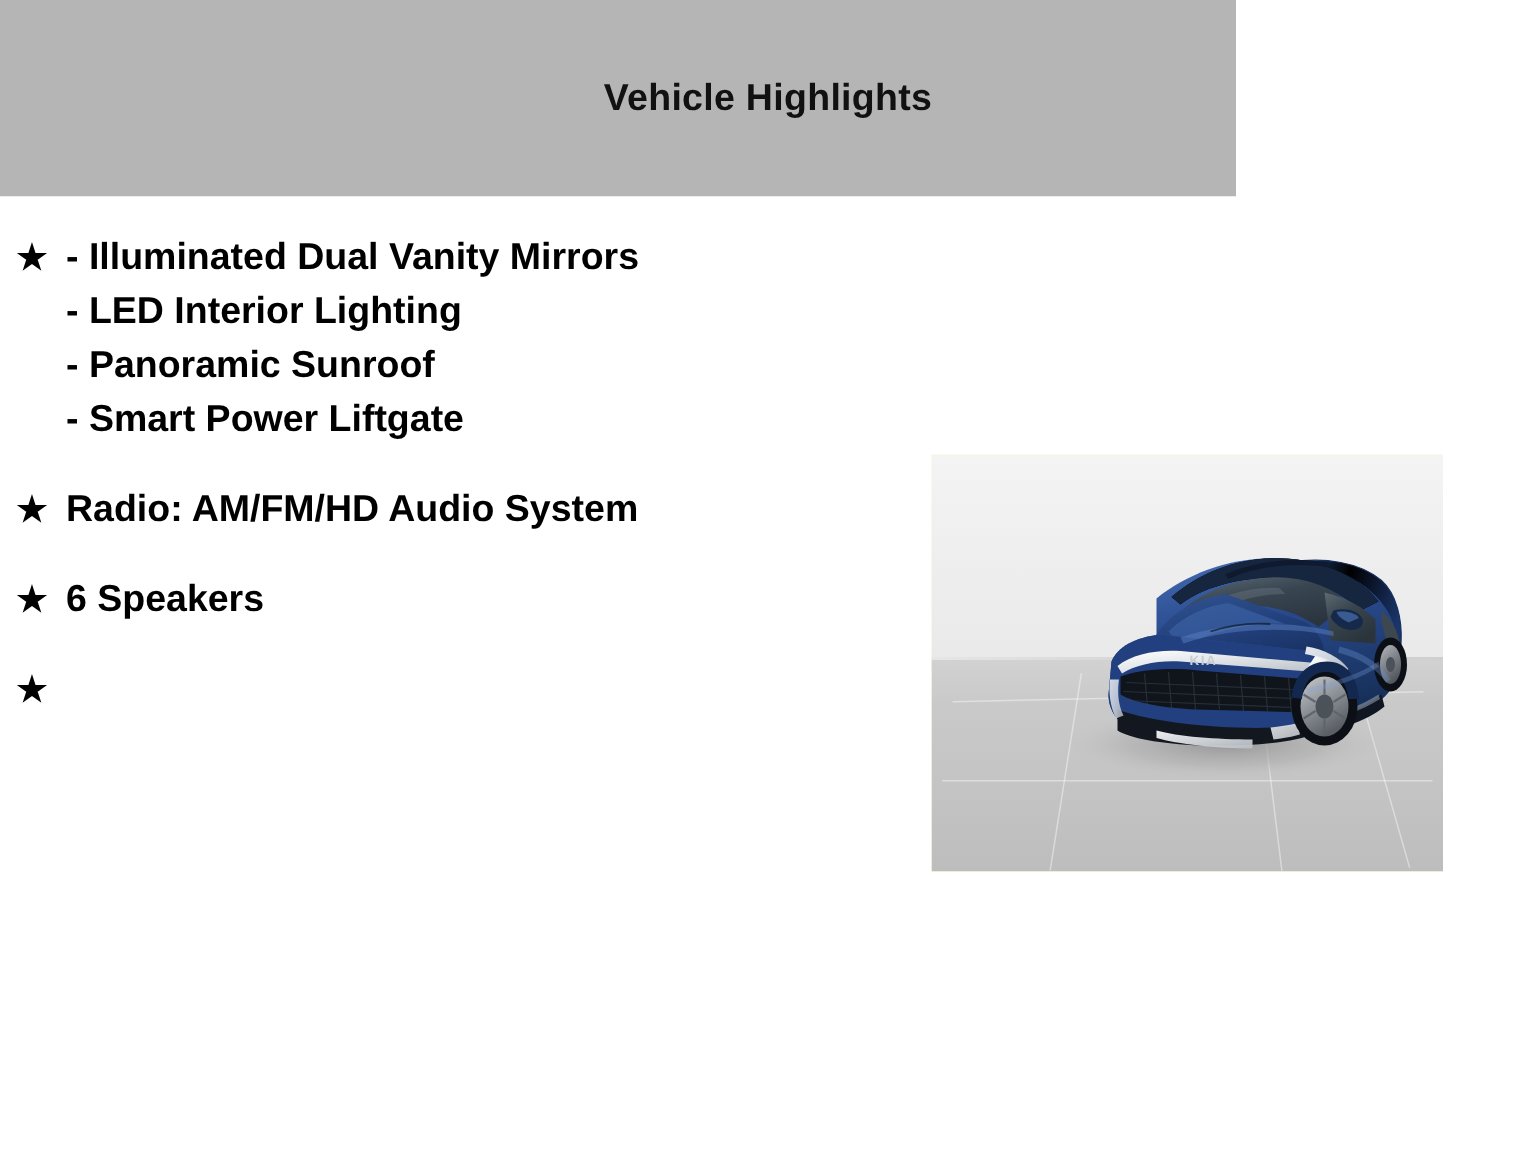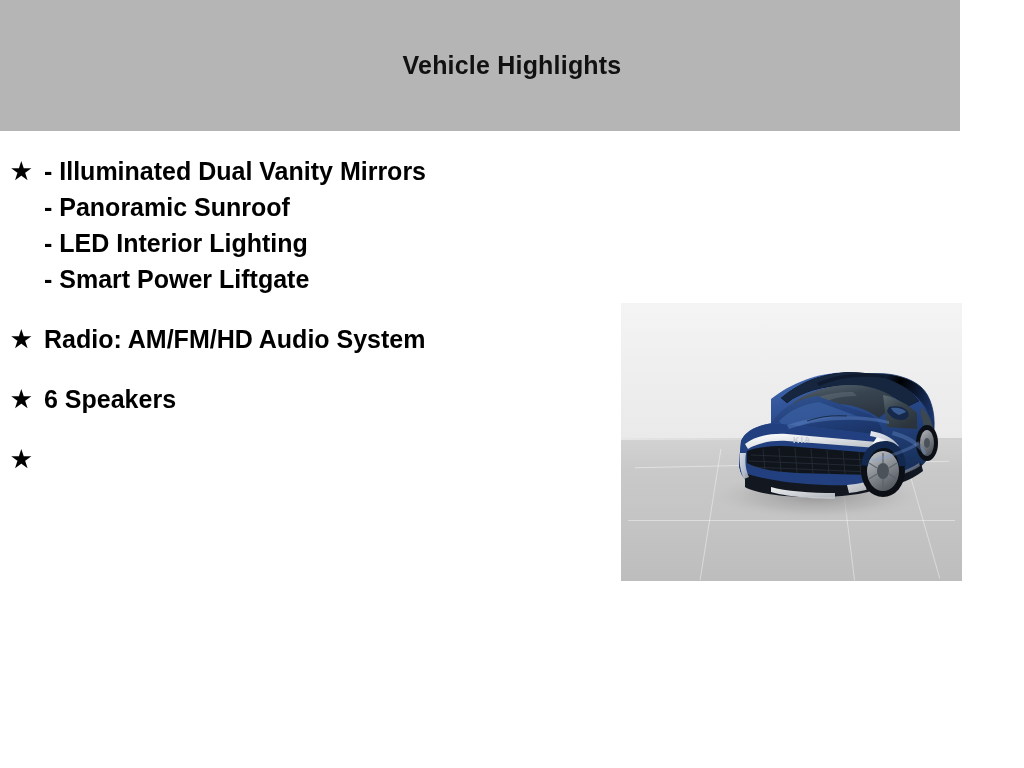--- a/index.html
+++ b/index.html
@@ -14,21 +14,21 @@
     font-family: "Liberation Sans", sans-serif;
     overflow: hidden;
     position: relative;
   }
 
   
   #header-banner {
     position: absolute;
     left: 0;
     top: 0;
-    width: 960px;
+    width: 824px;
     height: 131px;
     background: #b5b5b5;
   }
   #page-title {
     position: absolute;
     left: 0;
     top: 51px;
     width: 1024px;
     text-align: center;
     font-size: 25px;
@@ -149,25 +149,25 @@
   <ul id="highlights-list">
       <li class="hl-item level-top">
         <span class="hl-bullet">★</span>
       </li>
       <li class="hl-item level-sub">
         <span class="hl-bullet"></span>
         <span class="hl-label">- Illuminated Dual Vanity Mirrors</span>
       </li>
       <li class="hl-item level-sub">
         <span class="hl-bullet"></span>
-        <span class="hl-label">- Panoramic Sunroof</span>
+        <span class="hl-label">- LED Interior Lighting</span>
       </li>
       <li class="hl-item level-sub">
         <span class="hl-bullet"></span>
-        <span class="hl-label">- LED Interior Lighting</span>
+        <span class="hl-label">- Panoramic Sunroof</span>
       </li>
       <li class="hl-item level-sub">
         <span class="hl-bullet"></span>
         <span class="hl-label">- Smart Power Liftgate</span>
       </li>
       <li class="hl-item level-top">
         <span class="hl-bullet">★</span>
         <span class="hl-label">Radio: AM/FM/HD Audio System</span>
       </li>
       <li class="hl-item level-top">

